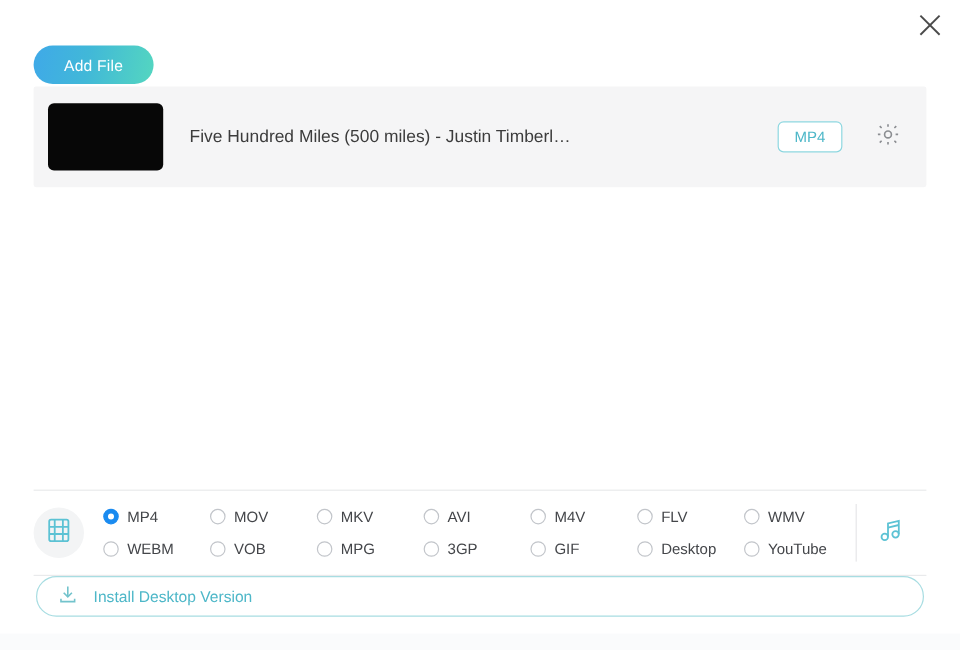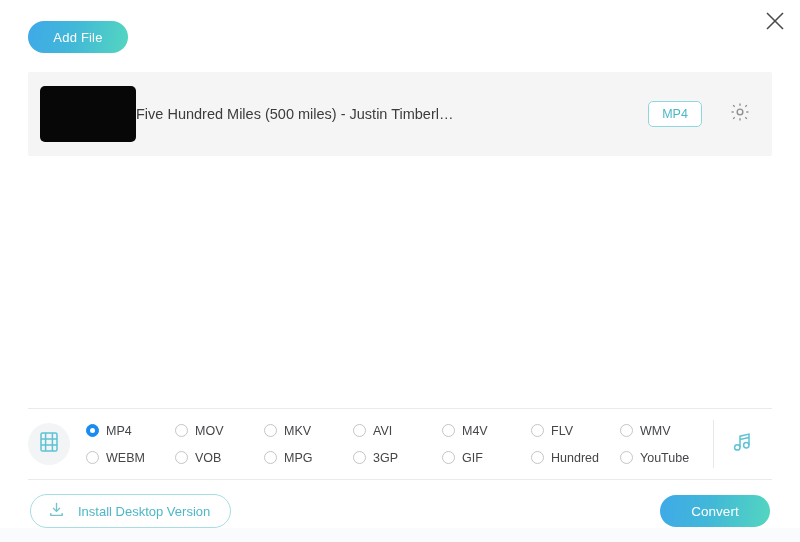--- a/index.html
+++ b/index.html
@@ -42,21 +42,21 @@
     display: flex;
     align-items: center;
     justify-content: center;
     cursor: pointer;
     z-index: 20;
   }
   .close-btn svg { display: block; }
 
   
   .toolbar {
-    padding: 21px 0 0 28px;
+    padding: 38px 0 0 28px;
     height: 72px;
   }
   .add-file-btn {
     width: 100px;
     height: 32px;
     border: none;
     border-radius: 16px;
     background: linear-gradient(100deg, #3fa9e8 0%, #41b8d8 45%, #54d6c0 100%);
     color: #ffffff;
     font-size: 13px;
@@ -80,20 +80,21 @@
     padding: 0 20px 0 12px;
   }
   .thumb {
     width: 96px;
     height: 56px;
     border-radius: 5px;
     background: #070707;
     flex: 0 0 auto;
   }
   .file-meta {
+    margin-left: 22px;
     flex: 1 1 auto;
     min-width: 0;
     display: flex;
     flex-direction: column;
     gap: 9px;
   }
   .file-title {
     font-size: 14.5px;
     color: #3c3c3c;
     white-space: nowrap;
@@ -215,23 +216,23 @@
     align-items: center;
     justify-content: center;
     cursor: pointer;
     flex: 0 0 auto;
   }
 
   
   .footer {
     height: 62px;
     display: flex;
-    align-items: center;
     justify-content: space-between;
     padding: 0 30px;
+    flex-direction: column;
   }
   .install-btn {
     height: 34px;
     padding: 0 20px 0 16px;
     border: 1px solid #a8dde2;
     border-radius: 17px;
     background: #ffffff;
     color: #4db7c8;
     font-size: 13px;
     font-family: "Liberation Sans", sans-serif;
@@ -353,21 +354,21 @@
       <label class="radio-opt">
         <span class="radio-mark"></span>
         <span>3GP</span>
       </label>
       <label class="radio-opt">
         <span class="radio-mark"></span>
         <span>GIF</span>
       </label>
       <label class="radio-opt">
         <span class="radio-mark"></span>
-        <span>Hundred</span>
+        <span>Desktop</span>
       </label>
       <label class="radio-opt">
         <span class="radio-mark"></span>
         <span>YouTube</span>
       </label>
     </div>
 
     <div class="vdiv"></div>
 
     <div class="audio-btn">
@@ -389,17 +390,16 @@
       <span>
         <svg width="19" height="19" viewBox="0 0 20 20" fill="none" stroke="#72c3cc" stroke-width="1.4">
           <path d="M10 3v8.6"></path>
           <path d="M6.4 8.4L10 12l3.6-3.6"></path>
           <path d="M4 13.6v2.6h12v-2.6"></path>
         </svg>
       </span>
       <span>Install Desktop Version</span>
     </button>
 
-    <button class="convert-btn">Convert</button>
   </div>
 
   <div class="bottom-strip"></div>
 </div>
 
 </body></html>

